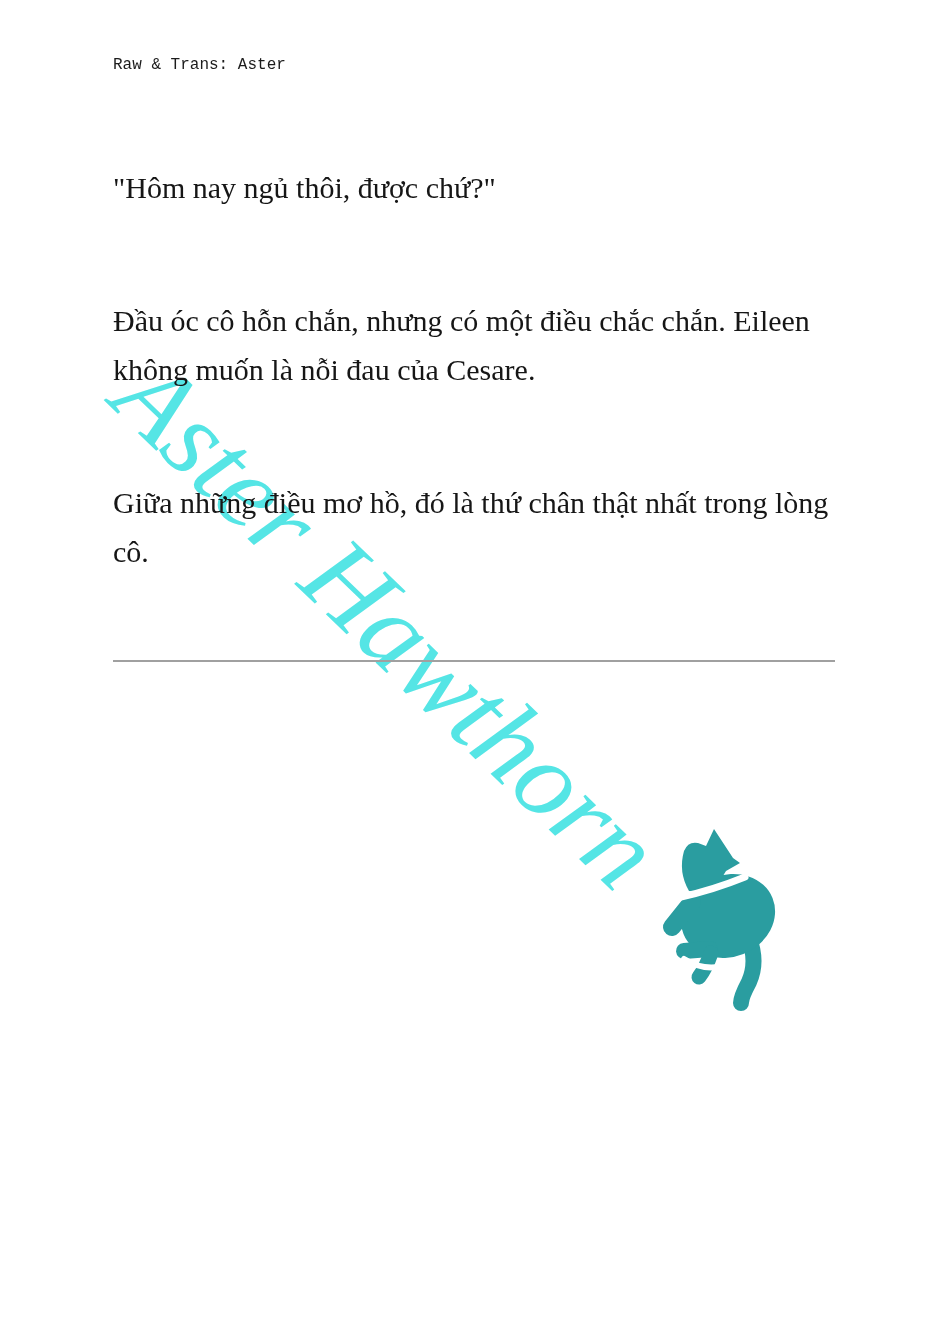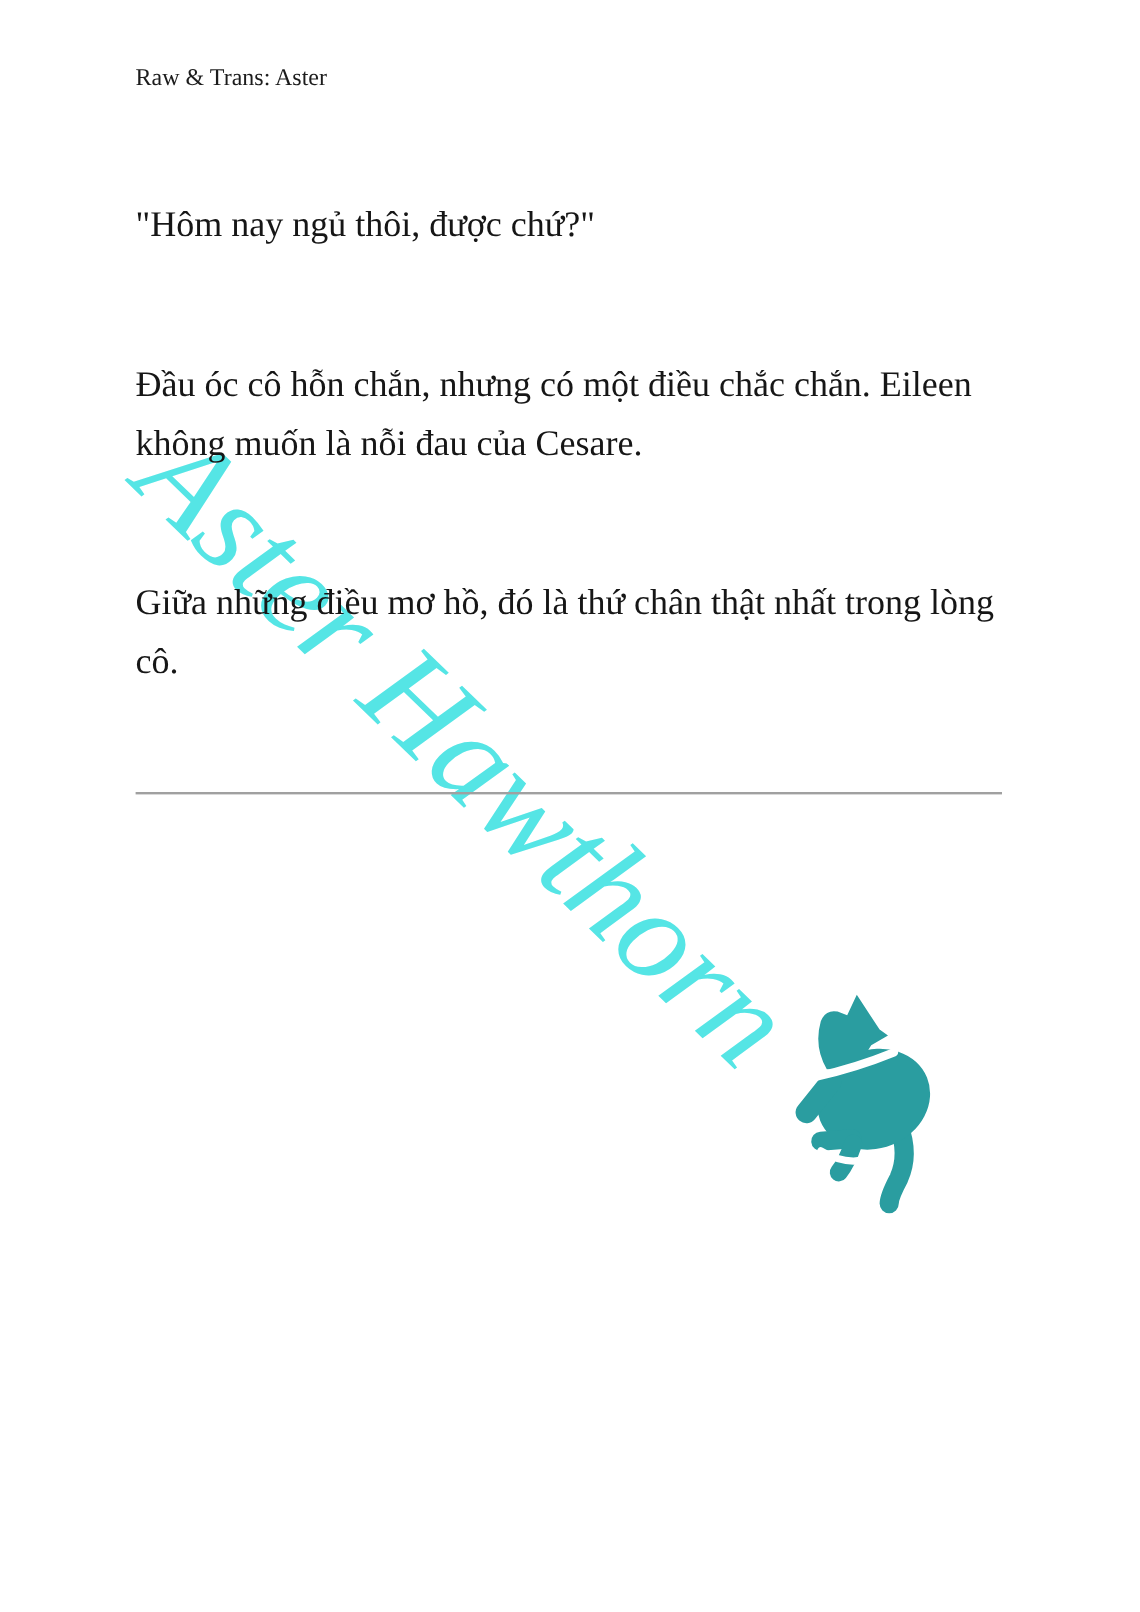--- a/index.html
+++ b/index.html
@@ -2,21 +2,21 @@
 <html style="--text: #161616; --watermark: #55E5E5; --cat: #2A9DA0; --divider: #A0A0A0;"><head>
 <meta charset="utf-8">
 <style>
   html,body{margin:0;padding:0;background:#ffffff;}
   .page{
     position:relative;width:950px;height:1343px;background:#ffffff;
     overflow:hidden;font-family:"Liberation Serif",serif;color:var(--text,#161616);
   }
   .header{
     position:absolute;left:113px;top:56px;
-    font-family:Liberation Serif, serif;font-size:20px;line-height:19px;
+    font-family:Liberation Mono, monospace;font-size:16px;line-height:19px;
     color:#1c1c1c;z-index:3;white-space:pre;
   }
   .watermark{
     position:absolute;left:172px;top:338px;z-index:1;
     font-family:"Liberation Serif",serif;font-style:italic;font-weight:400;
     font-size:110px;line-height:1;color:var(--watermark,#55E5E5);
     transform:rotate(44deg);transform-origin:0 0;white-space:pre;
     pointer-events:none;
   }
   .cat{position:absolute;left:650px;top:826px;width:130px;height:186px;z-index:2;}

